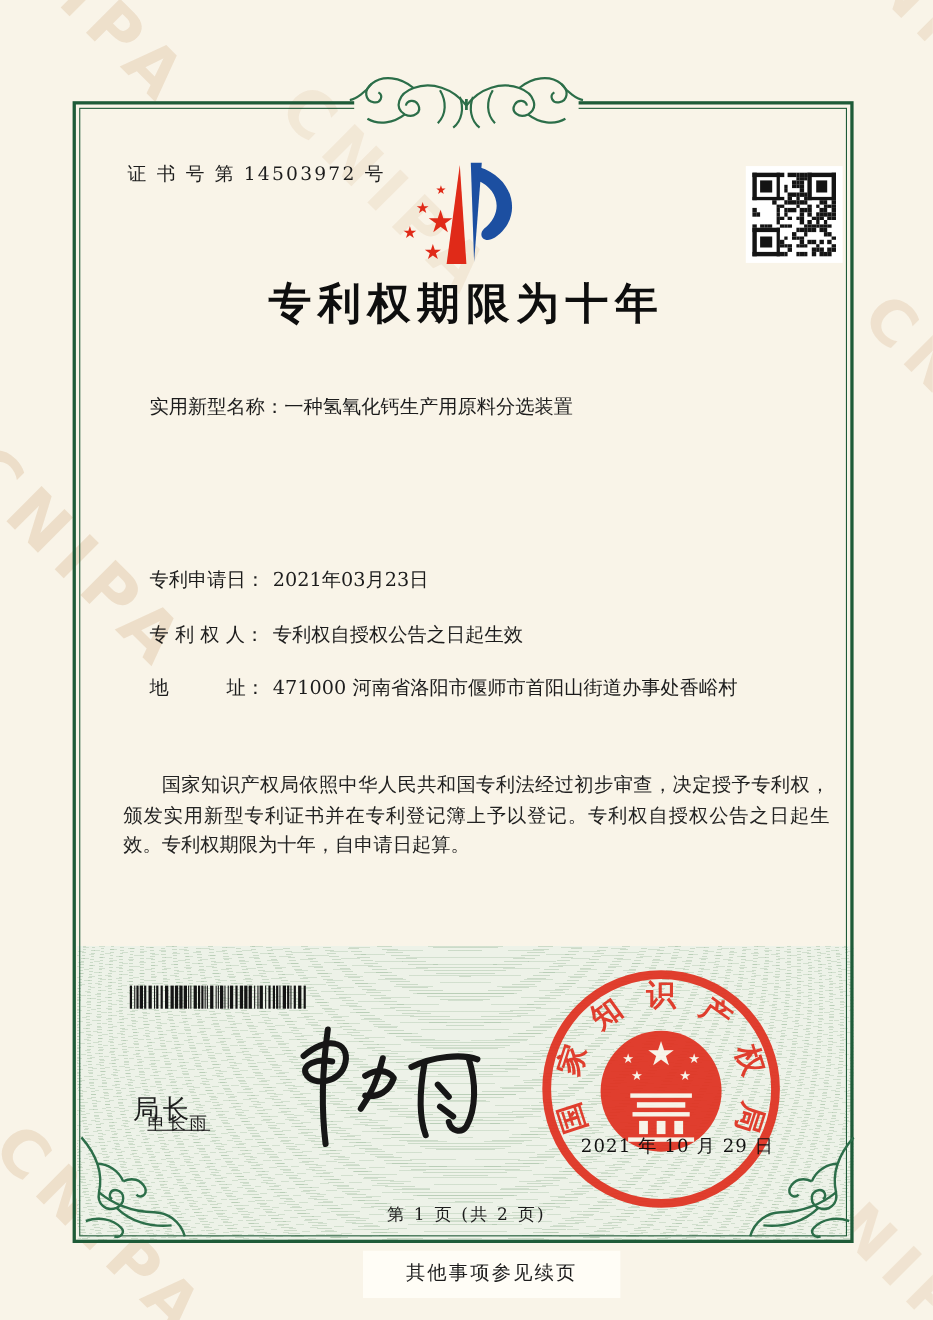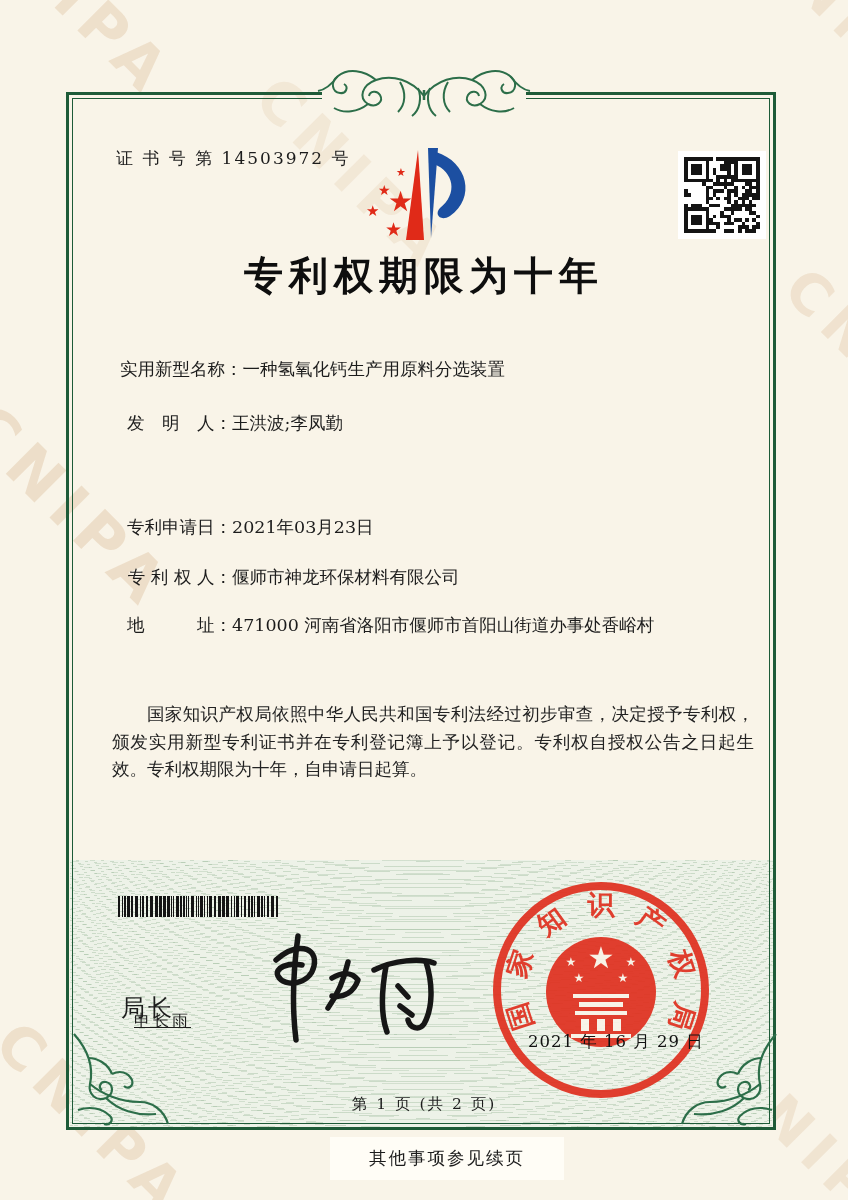--- a/index.html
+++ b/index.html
@@ -47,21 +47,21 @@
   .logo { position:absolute; left:352px; top:140px; width:150px; height:112px; }
   .logo .star { position:absolute; color:#e02a18; line-height:1; }
   .qr { position:absolute; left:678px; top:151px; width:88px; height:88px; background:#fff; padding:6px; }
   .qr-grid { position:relative; width:76px; height:76px; }
   .qr-grid div { position:absolute; background:#141414; }
   .doc-title {
     position:absolute; left:0; top:249px; width:848px;
     text-align:center; font-size:39px; font-weight:bold;
     letter-spacing:6px; color:#0e0e0e;
   }
-  .row { position:absolute; left:120px; font-size:17.5px; white-space:nowrap;text-align:right; }
+  .row { position:absolute; left:136px; font-size:17.5px; white-space:nowrap; }
   .row .lbl { display:inline-block; min-width:112px; }
   .pair2 { position:absolute; left:332px; top:0; }
   .body-text {
     position:absolute; left:112px; top:701px; width:642px;
     font-size:17.5px; line-height:27.5px; text-align:justify; color:#222;
   }
   .body-text p { text-indent:2em; }
   .barcode { position:absolute; left:118px; top:896px; height:21px; display:flex; align-items:stretch; }
   .barcode div { height:100%; }
   .sig-title { position:absolute; left:121px; top:992px;  font-size:24px; letter-spacing:3px; }
@@ -313,28 +313,25 @@
         <div style="left: 64.8px; top: 72px; width: 3.6px; height: 3.6px;"></div>
         <div style="left: 68.4px; top: 72px; width: 3.6px; height: 3.6px;"></div>
       </div>
   </div>
 
   <div class="doc-title">专利权期限为十年</div>
 
   <div class="row" style="top:357px;">
     <span class="lbl">实用新型名称：</span><span>一种氢氧化钙生产用原料分选装置</span>
   </div>
-  <div class="row" style="top:411px;">
-    <span class="lbl">发　明　人：</span><span>王洪波;李凤勤</span>
-  </div>
   <div class="row" style="top:515px;">
     <span class="lbl">专利申请日：</span><span>2021年03月23日</span>
   </div>
   <div class="row" style="top:565px;">
-    <span class="lbl">专 利 权 人：</span><span>偃师市神龙环保材料有限公司</span>
+    <span class="lbl">专 利 权 人：</span><span>专利权自授权公告之日起生效</span>
   </div>
   <div class="row" style="top:613px;">
     <span class="lbl">地　　　址：</span><span>471000 河南省洛阳市偃师市首阳山街道办事处香峪村</span>
   </div>
 
   <div class="body-text">
     <p>国家知识产权局依照中华人民共和国专利法经过初步审查，决定授予专利权，颁发实用新型专利证书并在专利登记簿上予以登记。专利权自授权公告之日起生效。专利权期限为十年，自申请日起算。</p>
   </div>
 
   <div class="barcode" id="barcode">
@@ -424,17 +421,17 @@
         <rect x="86" y="118" width="56" height="4"></rect>
         <rect x="92" y="126" width="44" height="5"></rect>
         <rect x="88" y="135" width="52" height="4"></rect>
         <rect x="94" y="143" width="8" height="12"></rect>
         <rect x="110" y="143" width="8" height="12"></rect>
         <rect x="126" y="143" width="8" height="12"></rect>
         <rect x="84" y="158" width="60" height="4"></rect>
       </g>
     </g>
   </svg>
-  <div class="seal-date">2021 年 16 月 29 日</div>
+  <div class="seal-date">2021 年 10 月 29 日</div>
 
   <div class="page-info">第 1 页 (共 2 页)</div>
   <div class="note-box">其他事项参见续页</div>
 </div>
 
 </body></html>

